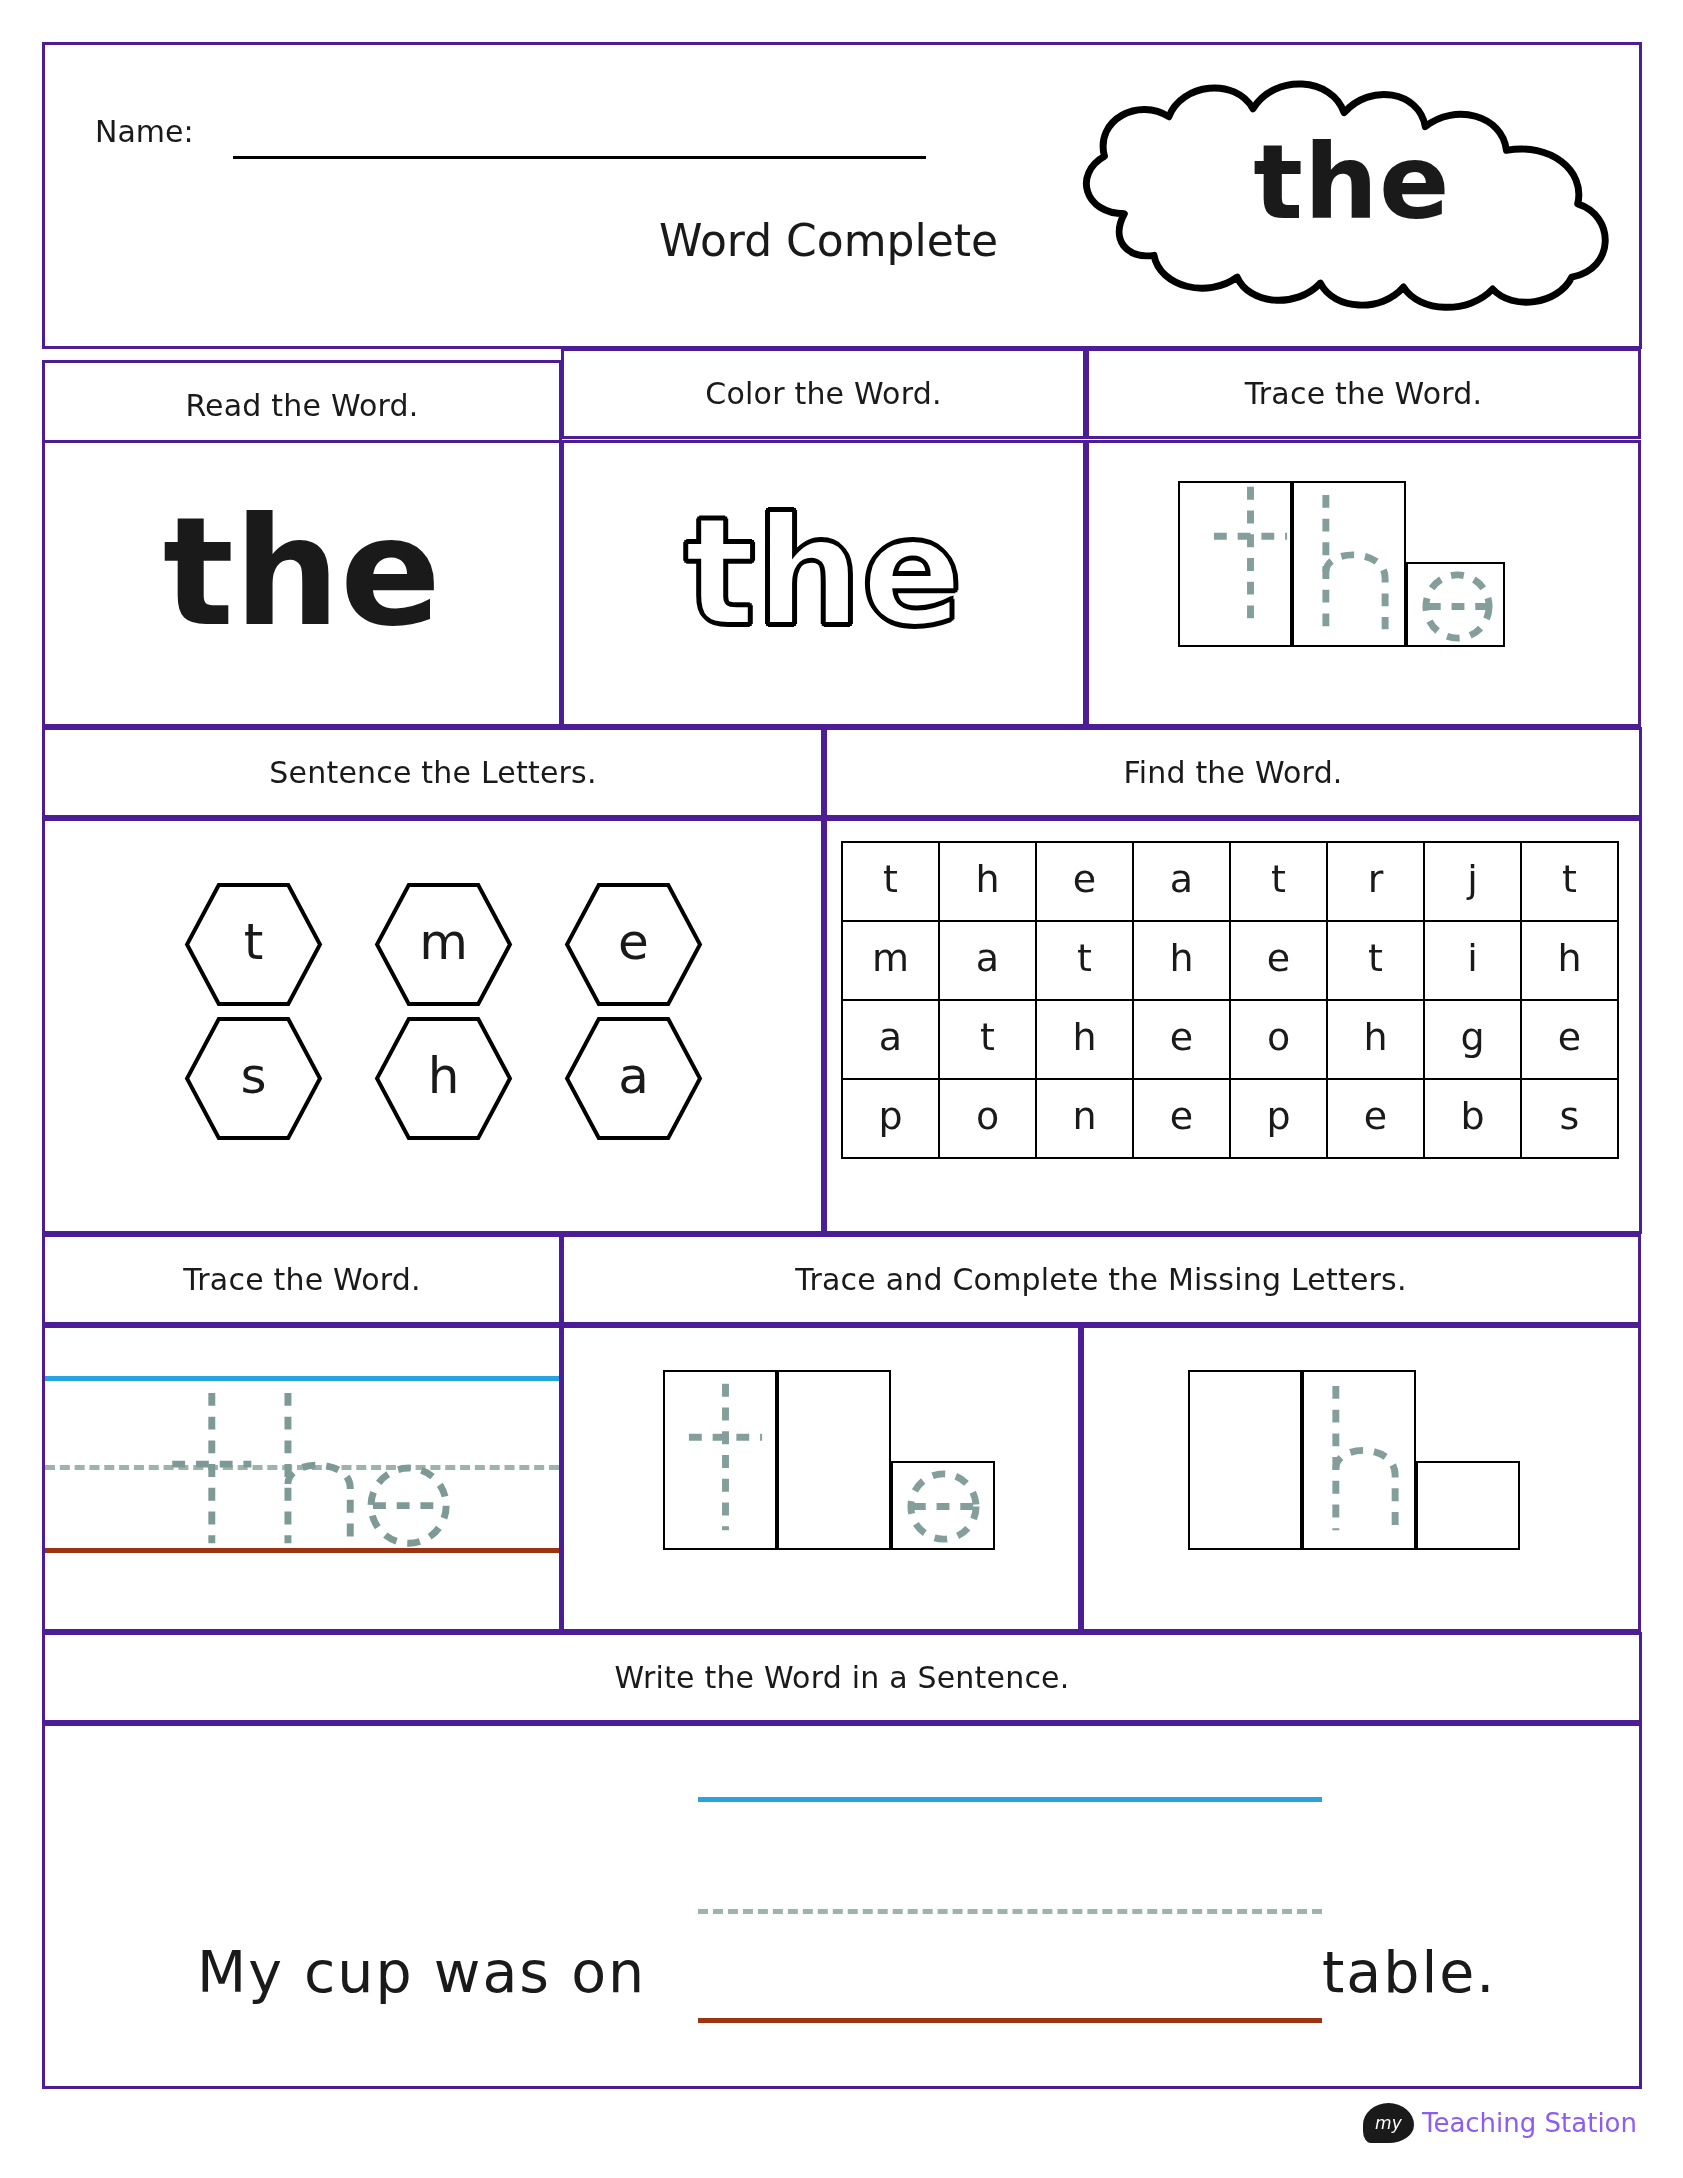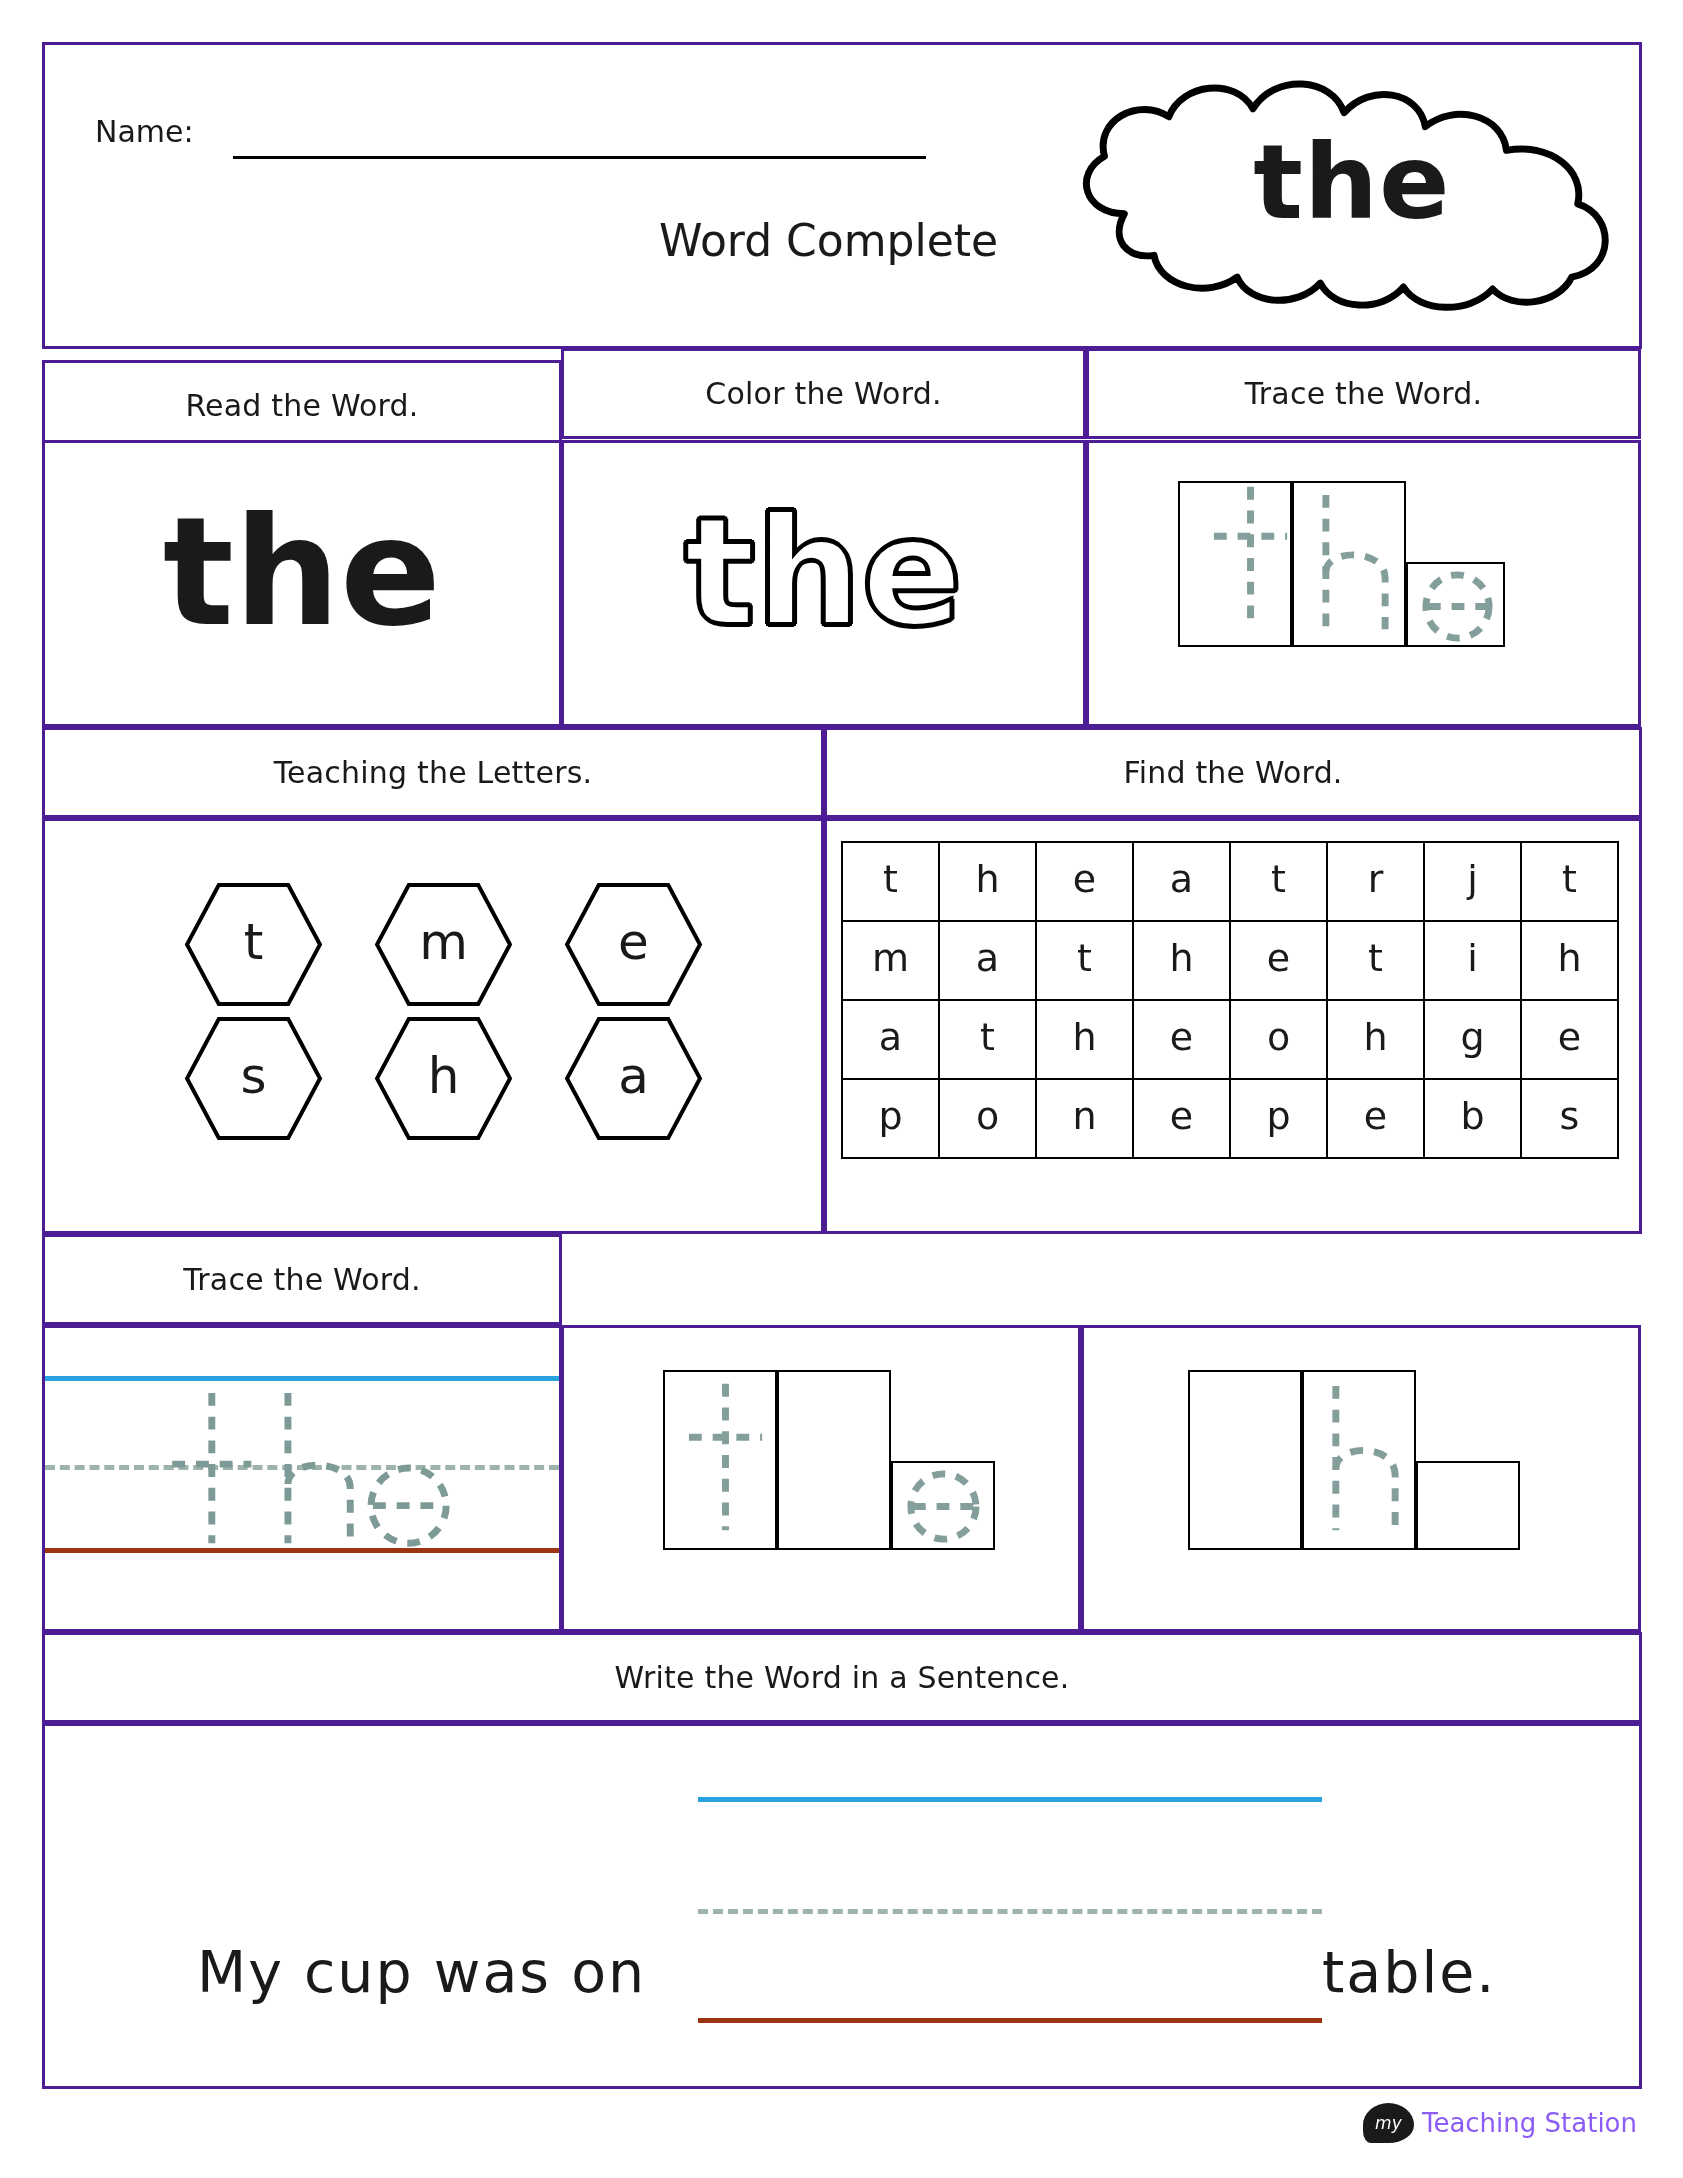--- a/index.html
+++ b/index.html
@@ -264,21 +264,21 @@
       <div class="tbox" style="left:228px; top:81px; width:99px; height:85px;"></div>
       <div class="dashglyph" style="left:241px; top:87px;">
         <svg width="77" height="77" viewBox="0 0 78 78">
           <circle cx="39" cy="39" r="32" fill="none" stroke="#7e9a96" stroke-width="7" stroke-dasharray="13 11"></circle>
           <line x1="9" y1="39" x2="69" y2="39" stroke="#7e9a96" stroke-width="7" stroke-dasharray="13 11"></line>
         </svg>
       </div>
     </div>
   </div>
 
-  <div class="box hdr" id="connect-hdr">Teaching the Letters.</div>
+  <div class="box hdr" id="connect-hdr">Sentence the Letters.</div>
   <div class="box hdr" id="find-hdr">Find the Word.</div>
 
   <div class="box" id="connect-cell">
     <div class="hexrow" style="left:139px; top:59px;">
       <div class="hex">
         <svg width="139" height="129" viewBox="0 0 140 130">
             <polygon points="35,5 105,5 137,65 105,125 35,125 3,65" fill="#fff" stroke="#000" stroke-width="4"></polygon>
           </svg>
         <span>t</span>
       </div>
@@ -356,20 +356,21 @@
         <div class="gcell">e</div>
         <div class="gcell">p</div>
         <div class="gcell">e</div>
         <div class="gcell">b</div>
         <div class="gcell">s</div>
       </div>
     </div>
   </div>
 
   <div class="box hdr" id="trace2-hdr">Trace the Word.</div>
+  <div class="box hdr" id="missing-hdr">Trace and Complete the Missing Letters.</div>
 
   <div class="box" id="trace2-cell">
     <div class="ruleline rule-top" style="top:48px;"></div>
     <div class="ruleline rule-mid" style="top:137px;"></div>
     <div class="ruleline rule-bottom" style="top:220px;"></div>
     <div class="tracegroup" style="left:40px; top:57px;">
       <svg width="396" height="178" viewBox="0 0 400 180">
 
         <line x1="128" y1="8" x2="128" y2="160" stroke="#7e9a96" stroke-width="7" stroke-dasharray="13 11"></line>
         <line x1="88" y1="80" x2="168" y2="80" stroke="#7e9a96" stroke-width="7" stroke-dasharray="13 11"></line>

